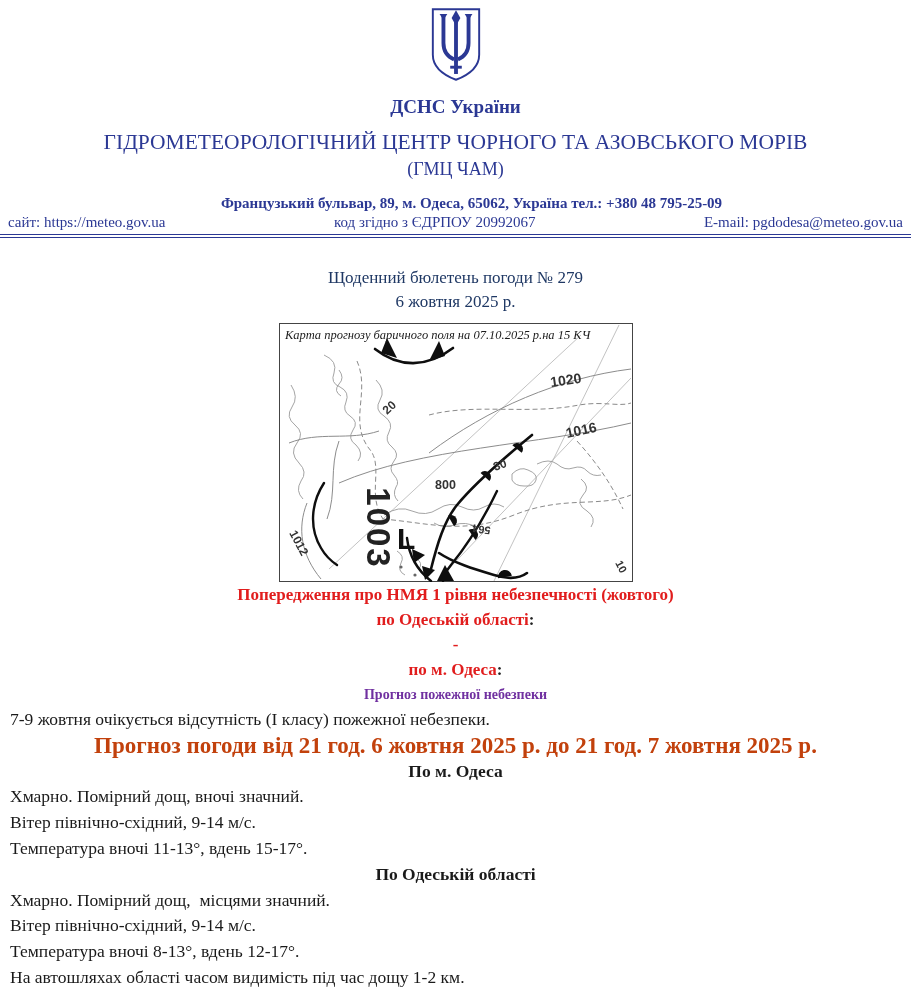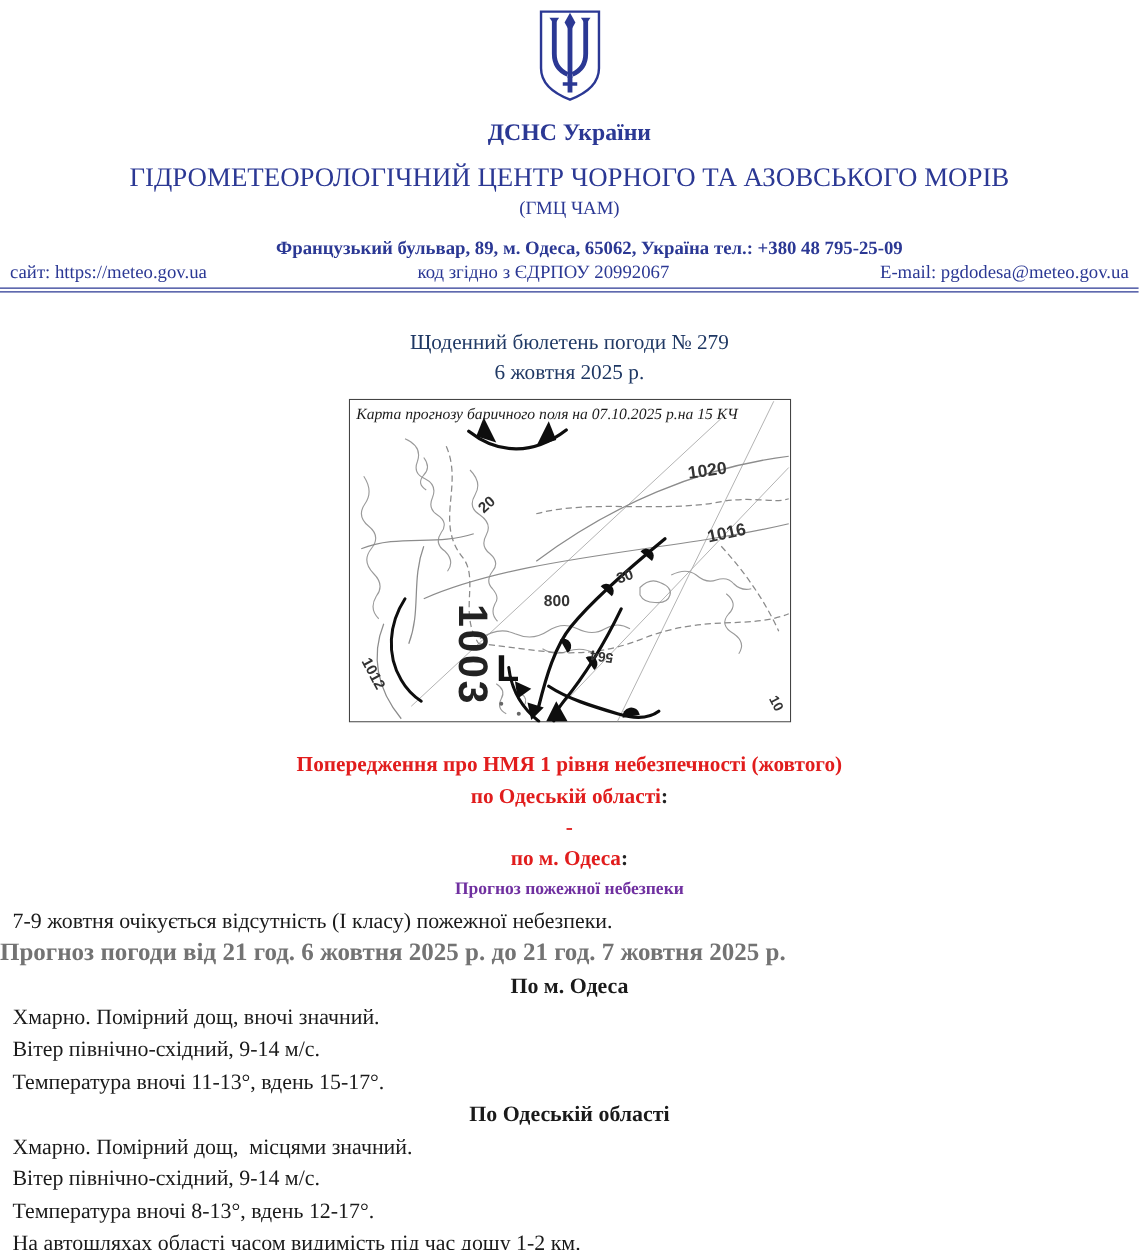--- a/index.html
+++ b/index.html
@@ -7,43 +7,43 @@
     width:911px;height:1000px;overflow:hidden;
     font-family:"Liberation Serif",serif;color:#1a1a1a;
     position:relative;
   }
   .center{text-align:center;}
   
   .letterhead{ text-align:center; }
   .trident{ display:block; margin:6px auto 2px auto; }
   .org-short{ font-size:19px; font-weight:bold; color:#2b3894; line-height:1.15; margin:12px; }
   .org-full{ font-size:21.5px; color:#2b3894; line-height:1.2; margin:2px 0 0 0; font-weight:400;}
-  .org-abbr{ font-size:15px; color:#2b3894; margin:3px 0 0 0; font-weight:400;}
+  .org-abbr{ font-size:18px; color:#2b3894; margin:3px 0 0 0; font-weight:400;}
   .address{ font-size:15px; font-weight:bold; color:#2b3894; margin:15px 0 0 0;padding-left:32px; }
   .contact-row{
     display:flex; justify-content:space-between; align-items:flex-end;
     font-size:15px; color:#2b3894; padding:2px 8px 3px 8px;
     border-bottom:4px double #2b3894;
   }
   .contact-row span{white-space:nowrap;}
   
   .bulletin{ margin-top:28px; }
   .bulletin div{ font-size:17px; font-weight:normal; color:#1f3864; line-height:1.45; }
   
   .map-wrap{ width:354px; margin:8px auto 0 auto; }
   .map-wrap svg{ display:block; }
   
-  .warning{ margin-top:21px; line-height:25px; font-size:17px; font-weight:bold; }
+  .warning{ margin-top:0; line-height:25px; font-size:17px; font-weight:bold; }
   .warning .red{ color:#e11d1d; }
   .warning .dark{ color:#222222; }
   .fire-heading{ color:#7030a0; font-weight:bold; font-size:14px; line-height:25px; text-align:center;}
   
   .body-line{ font-size:17.5px; line-height:25.8px; padding-left:10px; white-space:pre-wrap; }
   .section-heading{ font-size:17.5px; font-weight:bold; text-align:center; line-height:25.8px; }
-  .forecast-heading{ font-size:20px; font-weight:bold; color:#737373; text-align:left; line-height:25.8px; }
+  .forecast-heading{ font-size:23px; font-weight:bold; color:#c2410c; text-align:center; line-height:25.8px; }
 </style>
 </head>
 <body>
 
 <div class="letterhead">
   <svg class="trident" width="56" height="78" viewBox="0 0 58 80">
     <path d="M5,3 H53 V50 C53,63 42,71 29,76 C16,71 5,63 5,50 Z" fill="#ffffff" stroke="#2b3894" stroke-width="2"></path>
     <g stroke="#2b3894" stroke-width="4" fill="none">
       <path d="M29,12 V58"></path>
       <path d="M16,10 V38 C16,47 20,52 27,55"></path>

